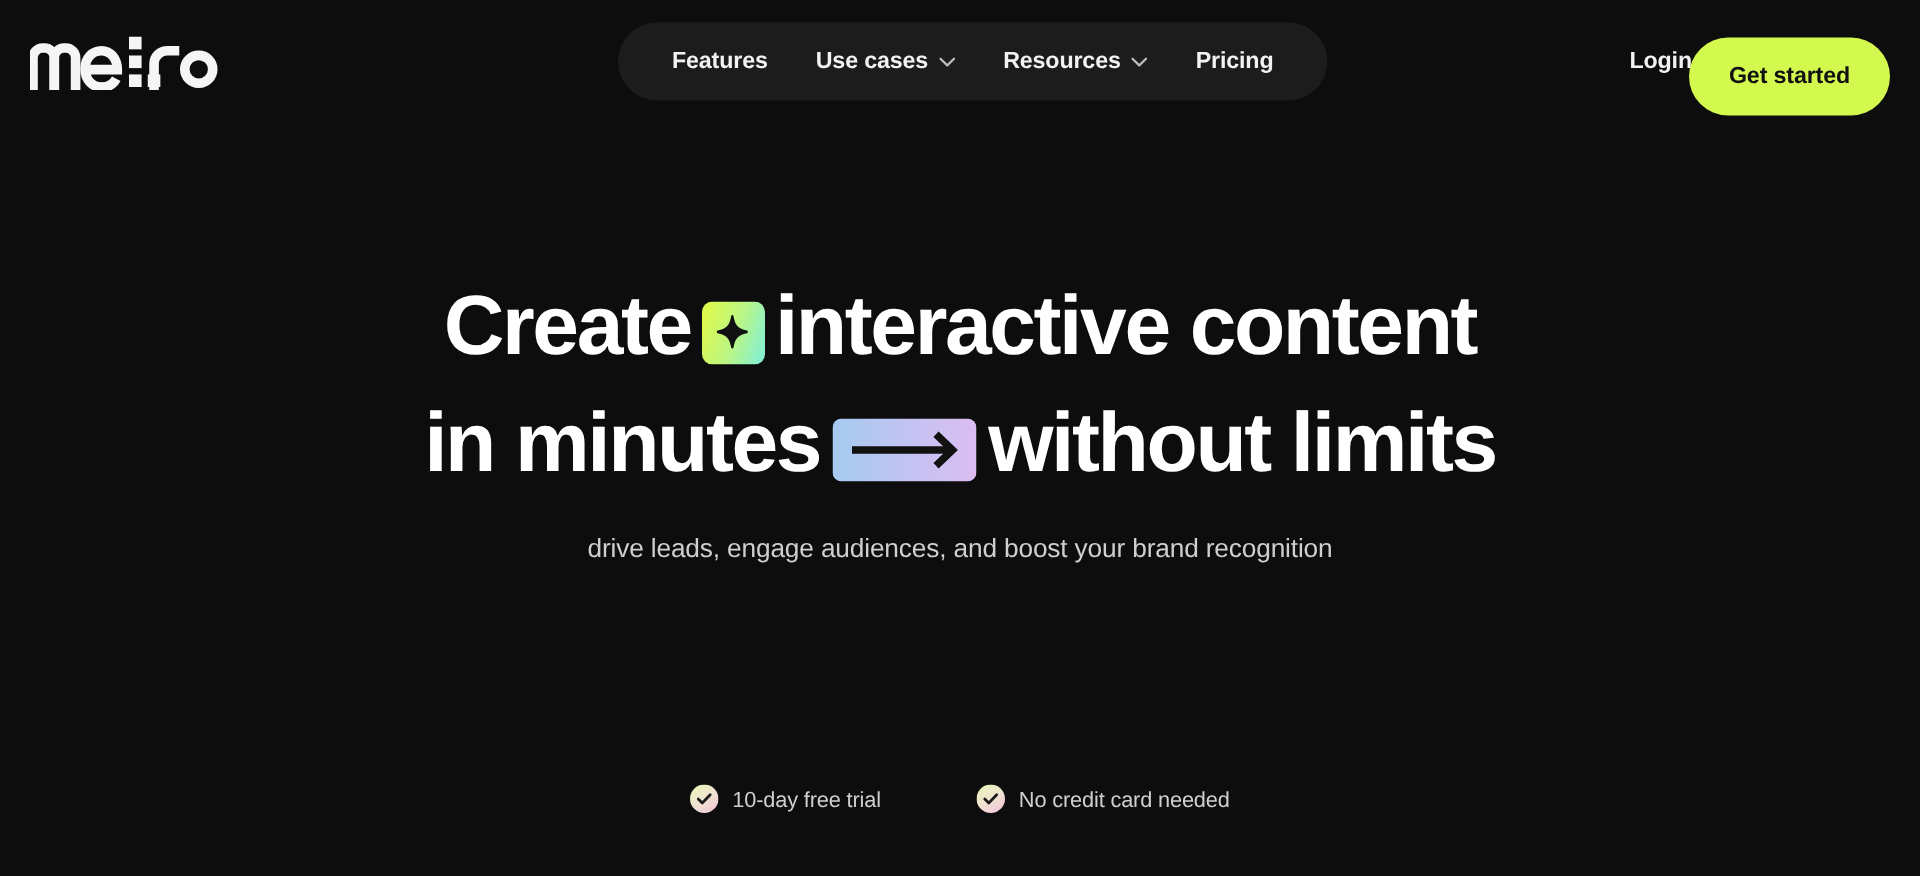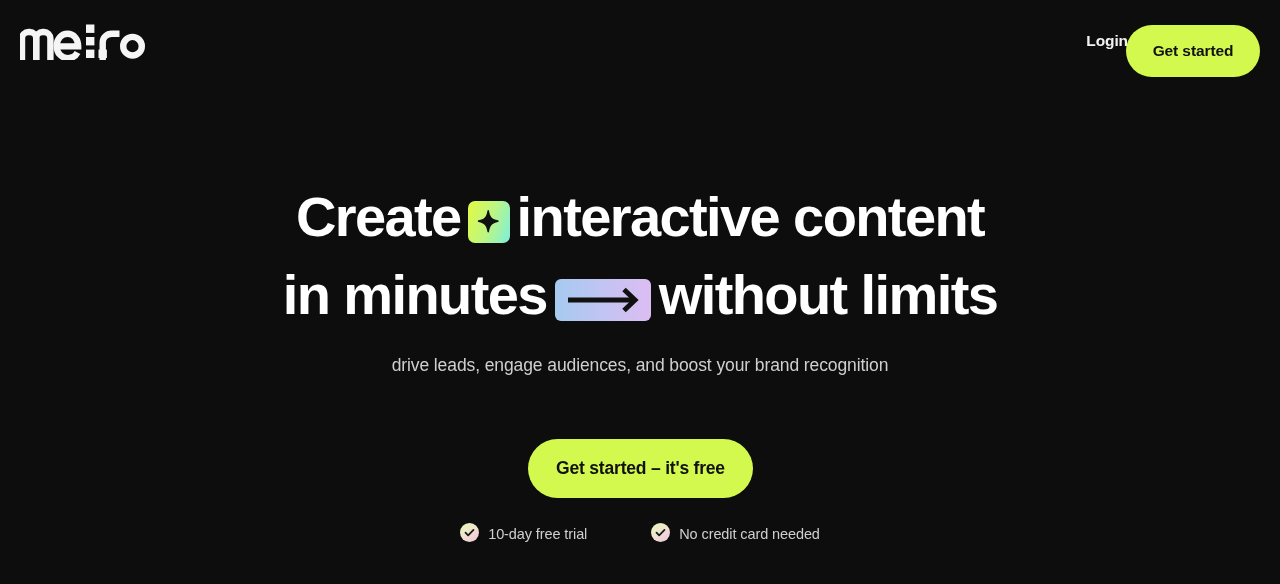--- a/index.html
+++ b/index.html
@@ -131,20 +131,40 @@
         <rect x="66" y="13" width="8.4" height="8.4" fill="#f5f5f5"></rect>
         <rect x="66" y="25.6" width="8.4" height="8.4" fill="#f5f5f5"></rect>
 
         <rect x="78.5" y="25.6" width="8.4" height="8.4" fill="#f5f5f5"></rect>
         <path d="M82.7 34V18.5c0-4.9 4-8.7 9-8.7h4.6" stroke="#f5f5f5" stroke-width="6.4" fill="none" stroke-linecap="square"></path>
 
         <circle cx="112.5" cy="22.2" r="9.3" stroke="#f5f5f5" stroke-width="6.4" fill="none"></circle>
       </svg>
     </div>
 
+    <nav class="nav-pill">
+      <div class="nav-item">
+        <span>Features</span>
+      </div>
+      <div class="nav-item">
+        <span>Use cases</span>
+        <svg class="chev" viewBox="0 0 11 7" fill="none">
+          <path d="M1 1.2L5.5 5.6L10 1.2" stroke="#d8d8d8" stroke-width="1.5" stroke-linecap="round" stroke-linejoin="round"></path>
+        </svg>
+      </div>
+      <div class="nav-item">
+        <span>Resources</span>
+        <svg class="chev" viewBox="0 0 11 7" fill="none">
+          <path d="M1 1.2L5.5 5.6L10 1.2" stroke="#d8d8d8" stroke-width="1.5" stroke-linecap="round" stroke-linejoin="round"></path>
+        </svg>
+      </div>
+      <div class="nav-item">
+        <span>Pricing</span>
+      </div>
+    </nav>
 
     <div class="login">Login</div>
 
     <button class="cta-top">Get started</button>
   </div>
 
   <div class="hero">
 
     <h1 class="headline">
       <span class="hl-line">
@@ -173,21 +193,20 @@
             <path d="M13 21H80" stroke="#111" stroke-width="5" stroke-linecap="butt"></path>
             <path d="M69 10.5L80 21L69 31.5" stroke="#111" stroke-width="5" fill="none" stroke-linecap="butt" stroke-linejoin="miter"></path>
           </svg></span><span>without limits</span>
       </span>
     </h1>
 
     <p class="subtitle">
       <span>drive leads, engage audiences, and boost your brand recognition</span>
     </p>
 
-    <button class="cta-main">Get started – it's free</button>
 
     <div class="trust">
       <div class="trust-item">
         <svg class="check" viewBox="0 0 20 20" fill="none">
           <defs>
             <linearGradient id="gck1" x1="0.15" y1="0" x2="0.85" y2="1">
               <stop offset="0" stop-color="#e9f5b6"></stop>
               <stop offset="0.5" stop-color="#f0e3d0"></stop>
               <stop offset="1" stop-color="#f2c6db"></stop>
             </linearGradient>

